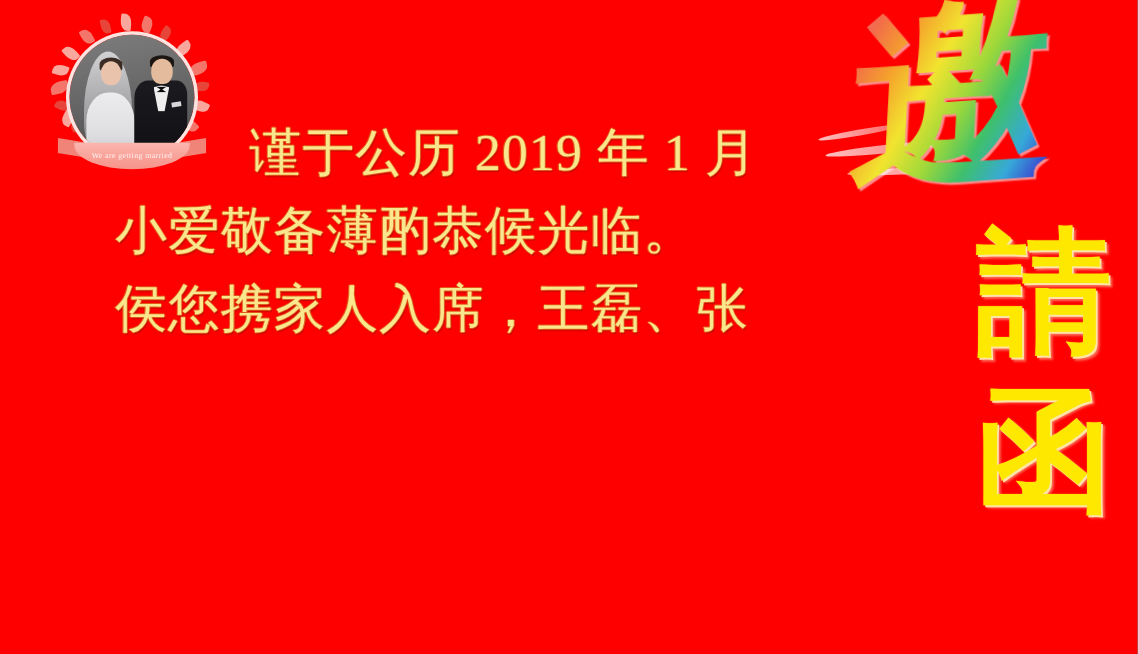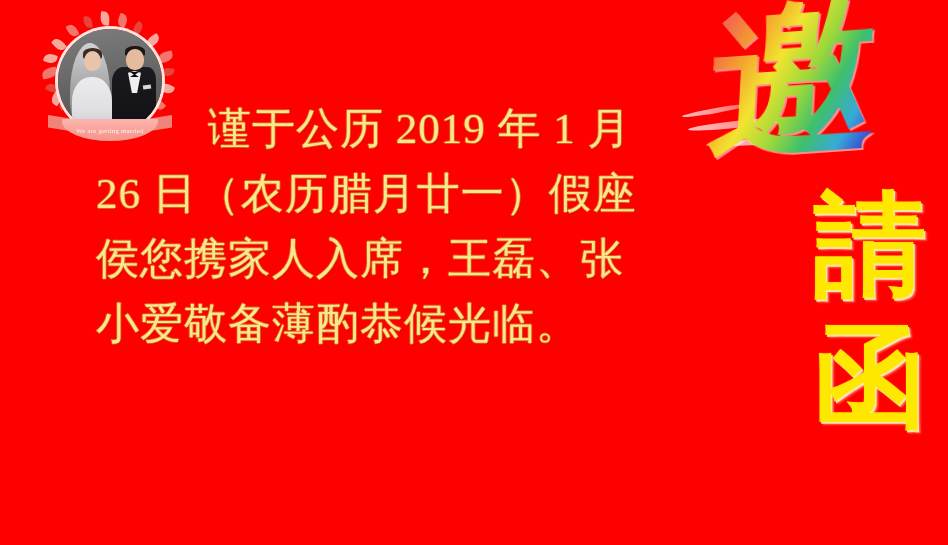--- a/index.html
+++ b/index.html
@@ -268,23 +268,22 @@
     <div class="ribbon-banner">
       <span class="ribbon-tail l"></span>
       <span class="ribbon-tail r"></span>
       <span class="ribbon-body"></span>
       <span class="ribbon-text">We are getting married</span>
     </div>
   </div>
 
   <div id="invitation-body">
     <div class="body-line indent-first">谨于公历 2019 年 1 月</div>
-    <div class="body-line">26 日（农历腊月廿一）假座</div>
+    <div class="body-line">小爱敬备薄酌恭候光临。</div>
     <div class="body-line">侯您携家人入席，王磊、张</div>
-    <div class="body-line">小爱敬备薄酌恭候光临。</div>
   </div>
 
   <div id="yao-character">
     <span class="brush-sweep" style="left:-8px;  top:124px; width:110px; height:7px;  transform:rotate(-6deg);"></span>
     <span class="brush-sweep" style="left:10px;  top:140px; width:150px; height:6px;  transform:rotate(-3deg);"></span>
     <span class="brush-sweep" style="left:-14px; top:112px; width:70px;  height:5px;  transform:rotate(-10deg);"></span>
     <span id="yao-glyph">邀</span>
   </div>
 
   <div id="seal-column">

